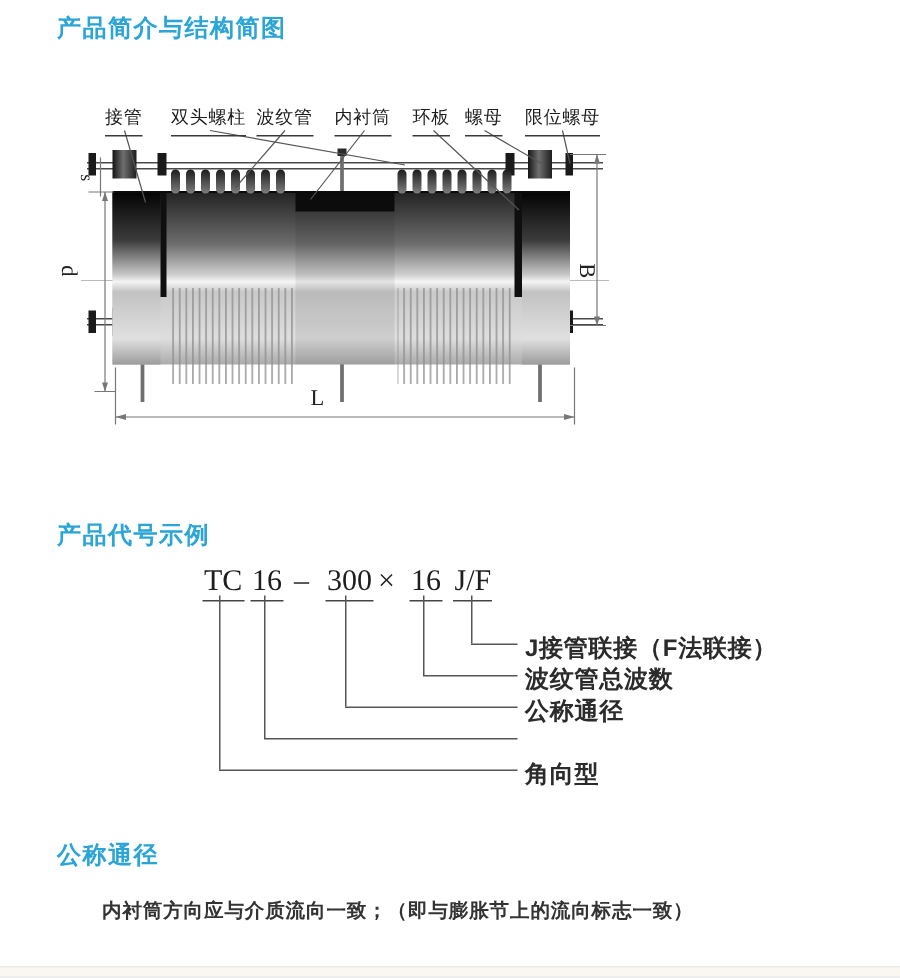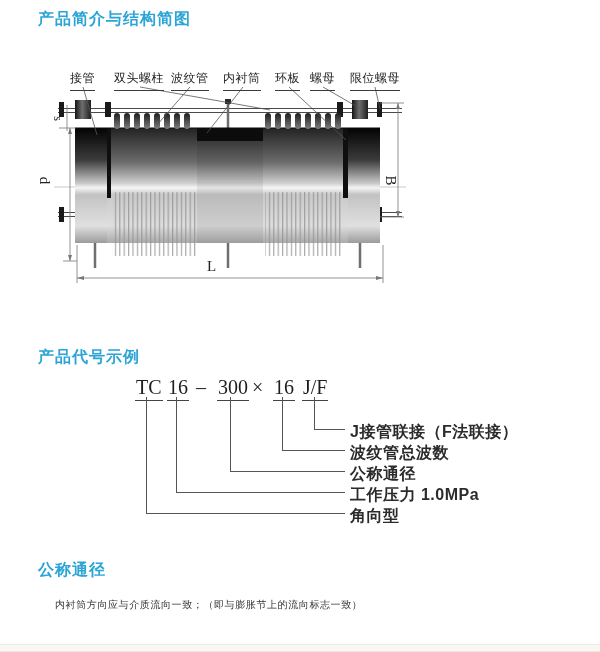--- a/index.html
+++ b/index.html
@@ -10,21 +10,21 @@
   .part-label{position:absolute;top:70px;font-size:12px;font-weight:normal;color:#1c1c1c;border-bottom:1px solid #3a3a3a;padding-bottom:3px;white-space:nowrap;letter-spacing:0.5px;}
   .dim-label{position:absolute;font-family:"Liberation Serif",serif;color:#222;white-space:nowrap;}
   .rot{transform:rotate(90deg);transform-origin:center center;}
   
   .code-token{position:absolute;top:376px;font-family:"Liberation Serif",serif;font-size:20px;color:#1e1e1e;white-space:nowrap;}
   .code-token.u{border-bottom:1px solid #444;padding:0 1px 1px 1px;}
   .callout-vline{position:absolute;width:0;border-left:1px solid #555;}
   .callout-hline{position:absolute;height:0;border-top:1px solid #555;}
   .callout-label{position:absolute;left:350px;font-size:16px;font-weight:600;color:#2b2b2b;white-space:nowrap;letter-spacing:0.5px;}
   
-  .install-line{position:absolute;left:55px;font-size:10px;font-weight:400;color:#333;letter-spacing:0.6px;white-space:nowrap;}
+  .install-line{position:absolute;left:68px;font-size:13px;font-weight:700;color:#333;letter-spacing:0.6px;white-space:nowrap;}
   .bottom-strip{position:absolute;left:0;bottom:0;width:600px;height:6px;background:#faf7f1;border-top:1px solid #eceae4;}
   svg{display:block;}
 </style>
 </head>
 <body>
 
 <div class="page">
 
   <div class="sec-title" style="top:9px;">产品简介与结构简图</div>
 
@@ -182,20 +182,19 @@
   <div class="callout-vline" style="left:230px;top:397px;height:74px;"></div>
   <div class="callout-hline" style="left:230px;top:471px;width:115px;"></div>
   <div class="callout-vline" style="left:176px;top:397px;height:95px;"></div>
   <div class="callout-hline" style="left:176px;top:492px;width:169px;"></div>
   <div class="callout-vline" style="left:146px;top:397px;height:116px;"></div>
   <div class="callout-hline" style="left:146px;top:513px;width:199px;"></div>
 
   <span class="callout-label" style="top:422px;">J接管联接（F法联接）</span>
   <span class="callout-label" style="top:443px;">波纹管总波数</span>
   <span class="callout-label" style="top:464px;">公称通径</span>
-  <span class="callout-label" style="top:485px;">工作压力 1.0MPa</span>
   <span class="callout-label" style="top:506px;">角向型</span>
 
   <div class="sec-title" style="top:560px;">公称通径</div>
   <div class="install-line" style="top:598px;">内衬筒方向应与介质流向一致；（即与膨胀节上的流向标志一致）</div>
 
   <div class="bottom-strip"></div>
 </div>
 
 </body></html>

